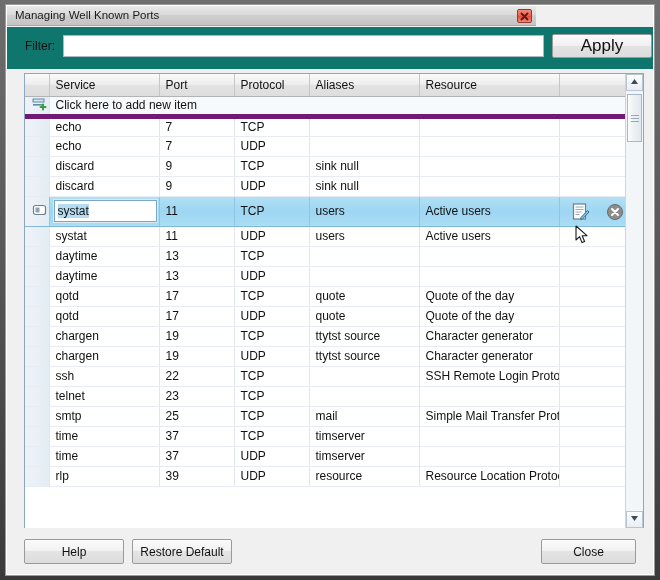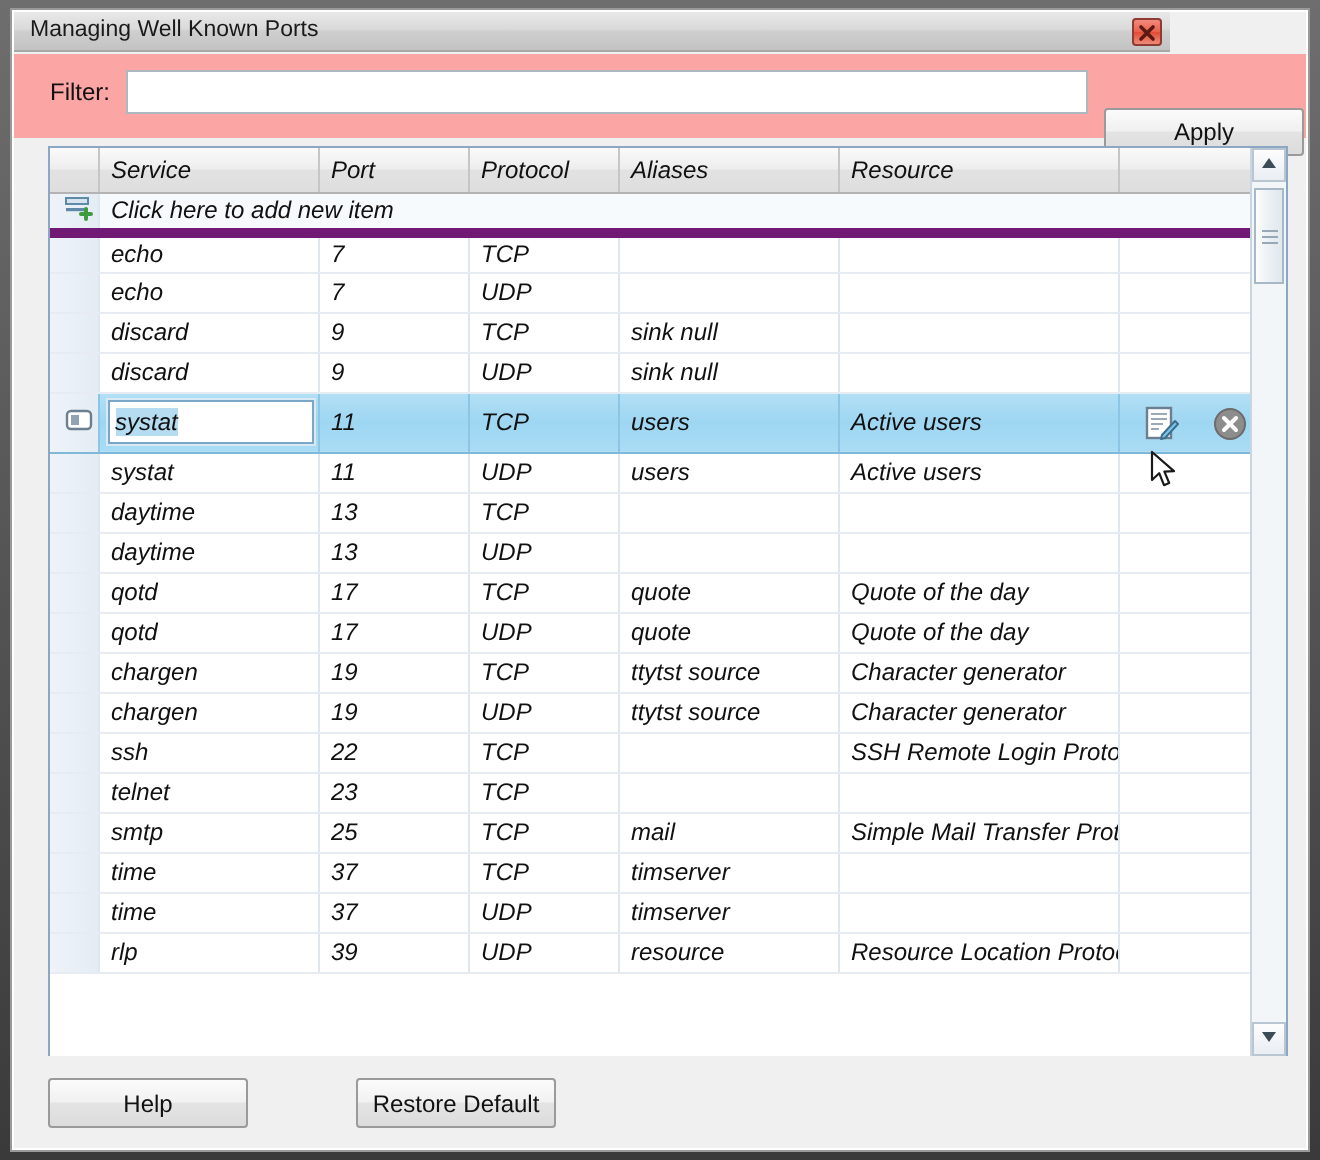--- a/index.html
+++ b/index.html
@@ -25,21 +25,21 @@
     width: 650px; height: 572px;
     background: #f0f0f0;
     border: 1px solid #9a9a9a;
     box-shadow: inset 0 0 0 1px #ffffff;
   }
 
   
   #title-bar {
     position: absolute;
     left: 1px; top: 1px;
-    width: 578px; height: 20px;
+    width: 529px; height: 20px;
     background: linear-gradient(to bottom, #e8e8e8 0%, #dadada 45%, #cfcfcf 50%, #c3c3c3 100%);
     border-bottom: 1px solid #a8a8a8;
   }
   #title-text {
     position: absolute;
     left: 8px; top: 3px;
     font-size: 11.5px;
     color: #1a1a1a;
     white-space: nowrap;
   }
@@ -52,21 +52,21 @@
     background: linear-gradient(to bottom, #f2897c 0%, #ea5f4c 50%, #e04b36 51%, #f08a79 100%);
     cursor: pointer;
   }
   #close-button svg { display: block; margin: 2px auto 0; }
 
   
   #filter-row {
     position: absolute;
     left: 1px; top: 22px;
     width: 646px; height: 42px;
-    background: #fca5a5;
+    background: #0f766e;
   }
   #filter-label {
     position: absolute;
     left: 18px; top: 12px;
     font-size: 12px;
     color: #111;
   }
   #filter-input {
     position: absolute;
     left: 56px; top: 8px;
@@ -80,24 +80,23 @@
     outline: none;
   }
   #apply-button {
     position: absolute;
     left: 545px; top: 7px;
     width: 100px; height: 24px;
     border: 1px solid #9a9a9a;
     border-radius: 2px;
     background: linear-gradient(to bottom, #fbfbfb 0%, #f0f0f0 48%, #e3e3e3 50%, #dcdcdc 100%);
     font-family: "Liberation Sans", sans-serif;
-    font-size: 12px;
-    color: #111;
-    cursor: pointer;
-    margin-top: 20px;
+    font-size: 17px;
+    color: #111;
+    cursor: pointer;
   }
 
   
   #grid {
     position: absolute;
     left: 18px; top: 68px;
     width: 620px; height: 456px;
     border: 1px solid #8ba7c4;
     background: #ffffff;
     overflow: hidden;
@@ -107,21 +106,20 @@
     left: 0; top: 0;
     width: 602px; height: 454px;
     overflow: hidden;
   }
   table.grid-table {
     border-collapse: collapse;
     table-layout: fixed;
     width: 602px;
     font-size: 12px;
     color: #111;
-    font-style: italic;
   }
   table.grid-table th {
     height: 22px;
     background: linear-gradient(to bottom, #fafafa 0%, #ededed 48%, #e2e2e2 50%, #dedede 100%);
     border-right: 1px solid #c6c6c6;
     border-bottom: 1px solid #b3b3b3;
     font-weight: normal;
     text-align: left;
     padding: 0 0 0 6px;
     color: #111;
@@ -253,21 +251,21 @@
     height: 25px;
     border: 1px solid #9a9a9a;
     border-radius: 2px;
     background: linear-gradient(to bottom, #fbfbfb 0%, #f1f1f1 48%, #e4e4e4 50%, #dcdcdc 100%);
     font-family: "Liberation Sans", sans-serif;
     font-size: 12px;
     color: #111;
     cursor: pointer;
   }
   #help-button { left: 17px; width: 100px; }
-  #restore-button { left: 125px; width: 100px; margin-left: 46px; }
+  #restore-button { left: 125px; width: 100px; }
   #close-dialog-button { right: 17px; width: 95px; }
 
   
   #mouse-cursor {
     position: absolute;
     left: 569px; top: 220px;
     pointer-events: none;
   }
 </style>
 </head>
@@ -519,20 +517,21 @@
           <svg width="7" height="5" viewBox="0 0 7 5">
             <path d="M0 0 L7 0 L3.5 5 Z" fill="#3c4b58"></path>
           </svg>
         </div>
       </div>
     </div>
 
     <div id="footer">
       <button class="dlg-button" id="help-button">Help</button>
       <button class="dlg-button" id="restore-button">Restore Default</button>
+      <button class="dlg-button" id="close-dialog-button">Close</button>
     </div>
 
     <div id="mouse-cursor">
       <svg width="14" height="20" viewBox="0 0 14 20">
         <path d="M1 1 L1 15 L4.6 11.6 L7 17.6 L9.6 16.5 L7.2 10.8 L12 10.6 Z" fill="#ffffff" stroke="#1a1a1a" stroke-width="1.1" stroke-linejoin="round"></path>
       </svg>
     </div>
 
   </div>
 </div>

